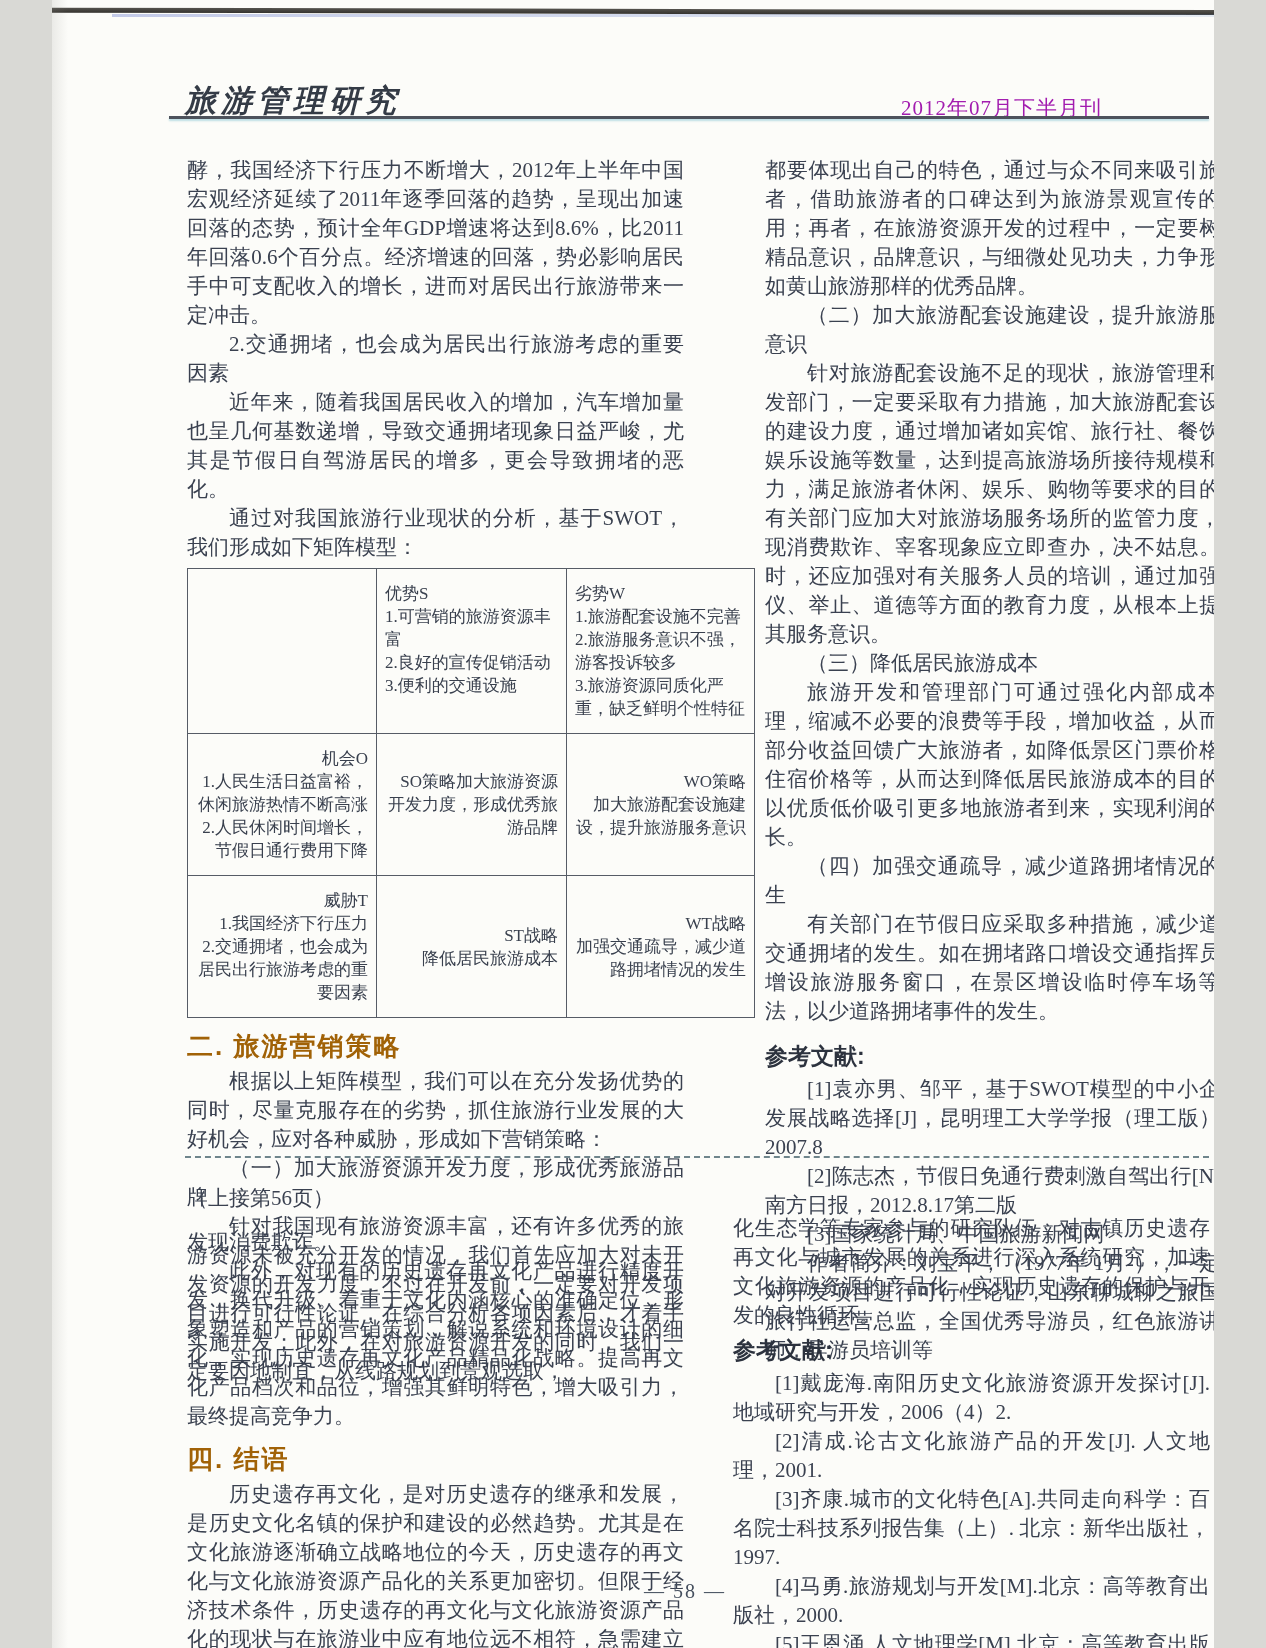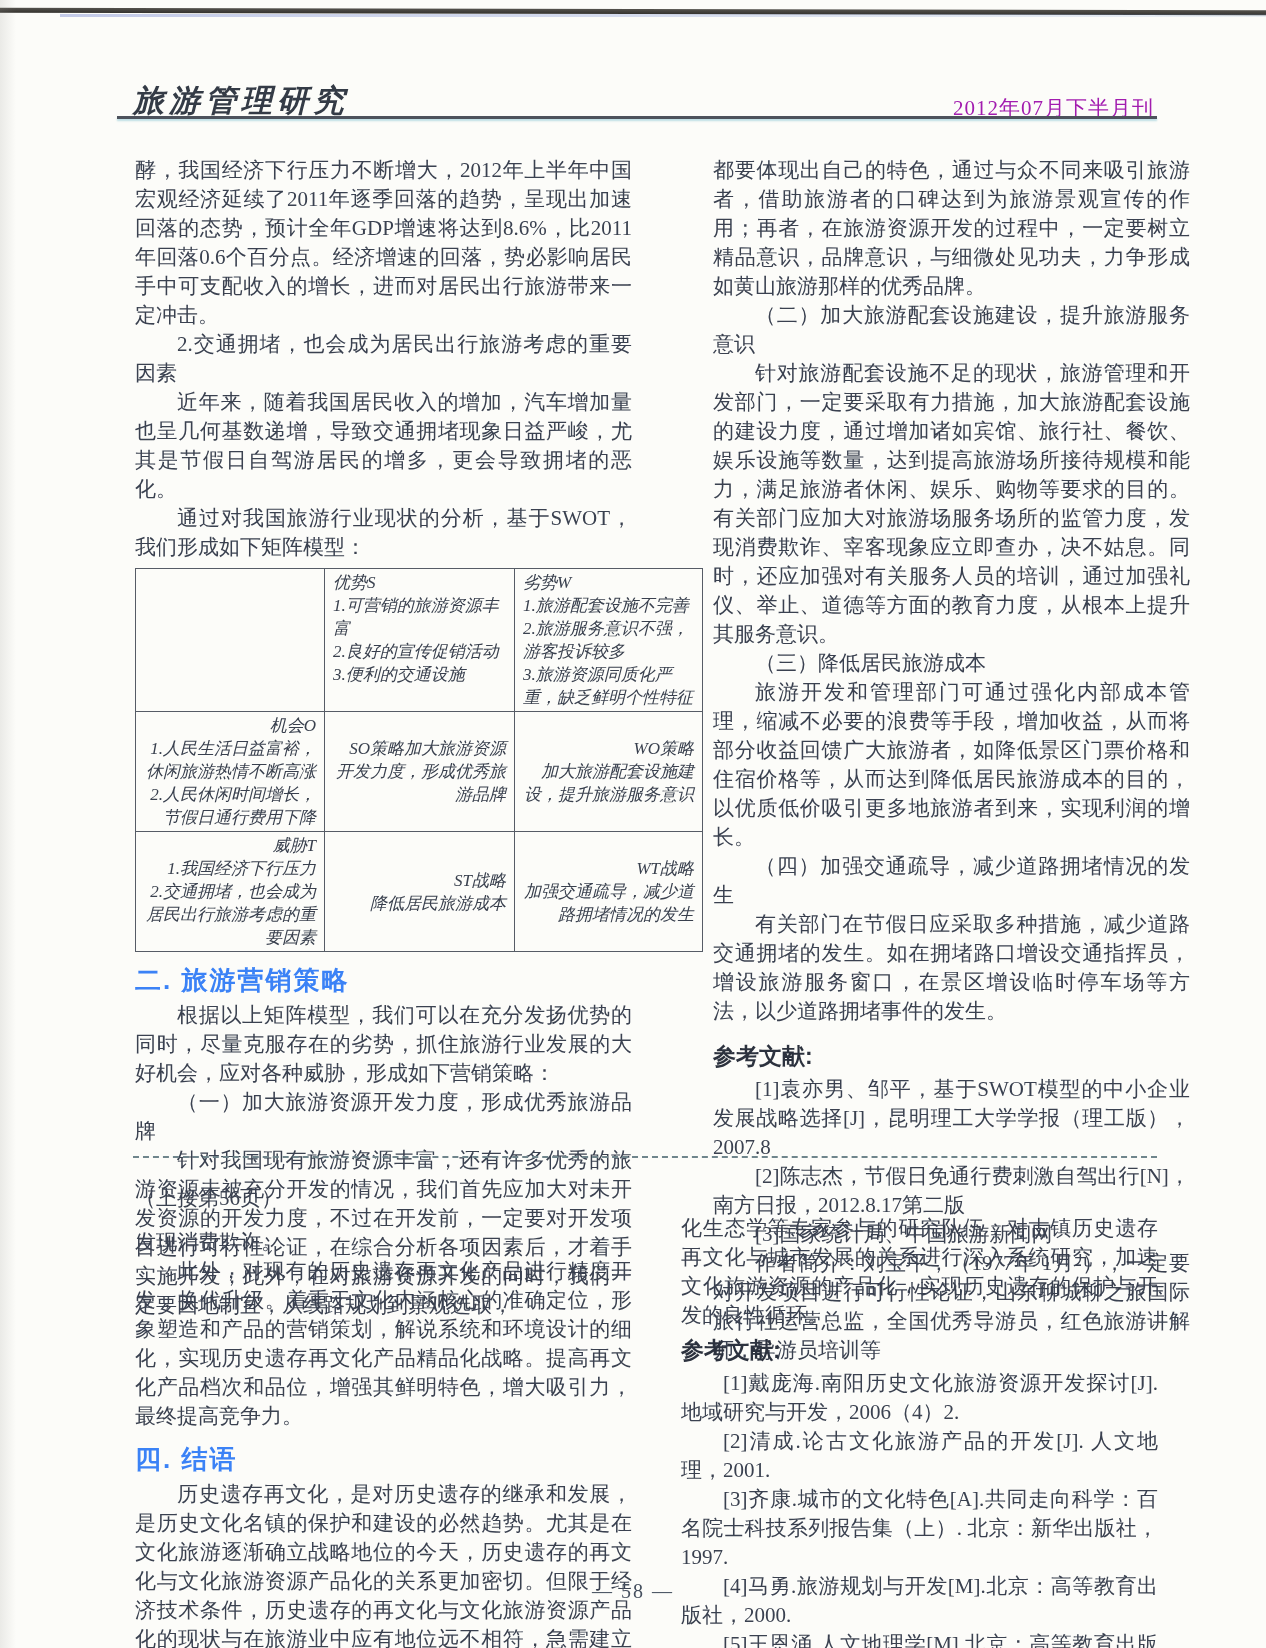--- a/index.html
+++ b/index.html
@@ -1,18 +1,18 @@
 <!DOCTYPE html>
 <html><head>
 <meta charset="utf-8">
 <style>
   html,body{margin:0;padding:0;background:#d9d9d5;}
   .page{
     position:relative;
-    width:1266px;height:1648px;
+    width:1162px;height:1648px;
     margin:0 auto;
     background:#fcfcf9;
     overflow:hidden;
     font-family:"Liberation Serif","DejaVu Serif",serif;
     color:#3a4150;
   }
   
   .scan-top-edge{
     position:absolute;top:9px;left:-16px;width:1320px;height:5px;
     background:linear-gradient(to bottom,#55534e,#35332f);
@@ -46,37 +46,37 @@
   .col{position:absolute;width:497px;font-size:21px;line-height:29px;text-align:justify;}
   .col-left{left:135px;top:156px;}
   .col-right{left:681px;top:156px;width:477px;margin-left:32px;}
   .bottom-left{left:135px;top:1228px;}
   .bottom-right{left:681px;top:1214px;width:477px;}
   p{margin:0;}
   .indent{text-indent:2em;}
   .noindent{text-indent:0;}
   .section-heading{
     font-family:"Liberation Sans","DejaVu Sans",sans-serif;
-    font-weight:bold;font-size:26px;color:#3b82f6;
+    font-weight:bold;font-size:26px;color:#a16207;
     letter-spacing:2px;margin:14px 0 6px 0;text-indent:0;
   }
   .refs-title{
     font-family:"Liberation Sans","DejaVu Sans",sans-serif;
     font-weight:bold;font-size:23px;color:#2c323e;
     margin:16px 0 4px 0;text-indent:0;
   }
   
   .swot-wrap{margin:6px 0 10px 0;}
   table.swot{
     border-collapse:collapse;width:516px;table-layout:fixed;
     font-size:17px;line-height:23px;color:#39404e;text-align:left;
   }
   table.swot td{
     border:1.5px solid #565c66;
-    padding:2px 8px;vertical-align:top;font-style:italic;
+    padding:13px 8px;vertical-align:top;
   }
   table.swot tr.mid td{vertical-align:middle;text-align:right;}
   
   .dashed-divider{
     position:absolute;left:133px;top:1156px;width:1024px;height:0;
     border-top:2px dashed #6f858c;
   }
   .continued-note{
     position:absolute;left:135px;top:1184px;
     font-size:21px;color:#3a4150;

